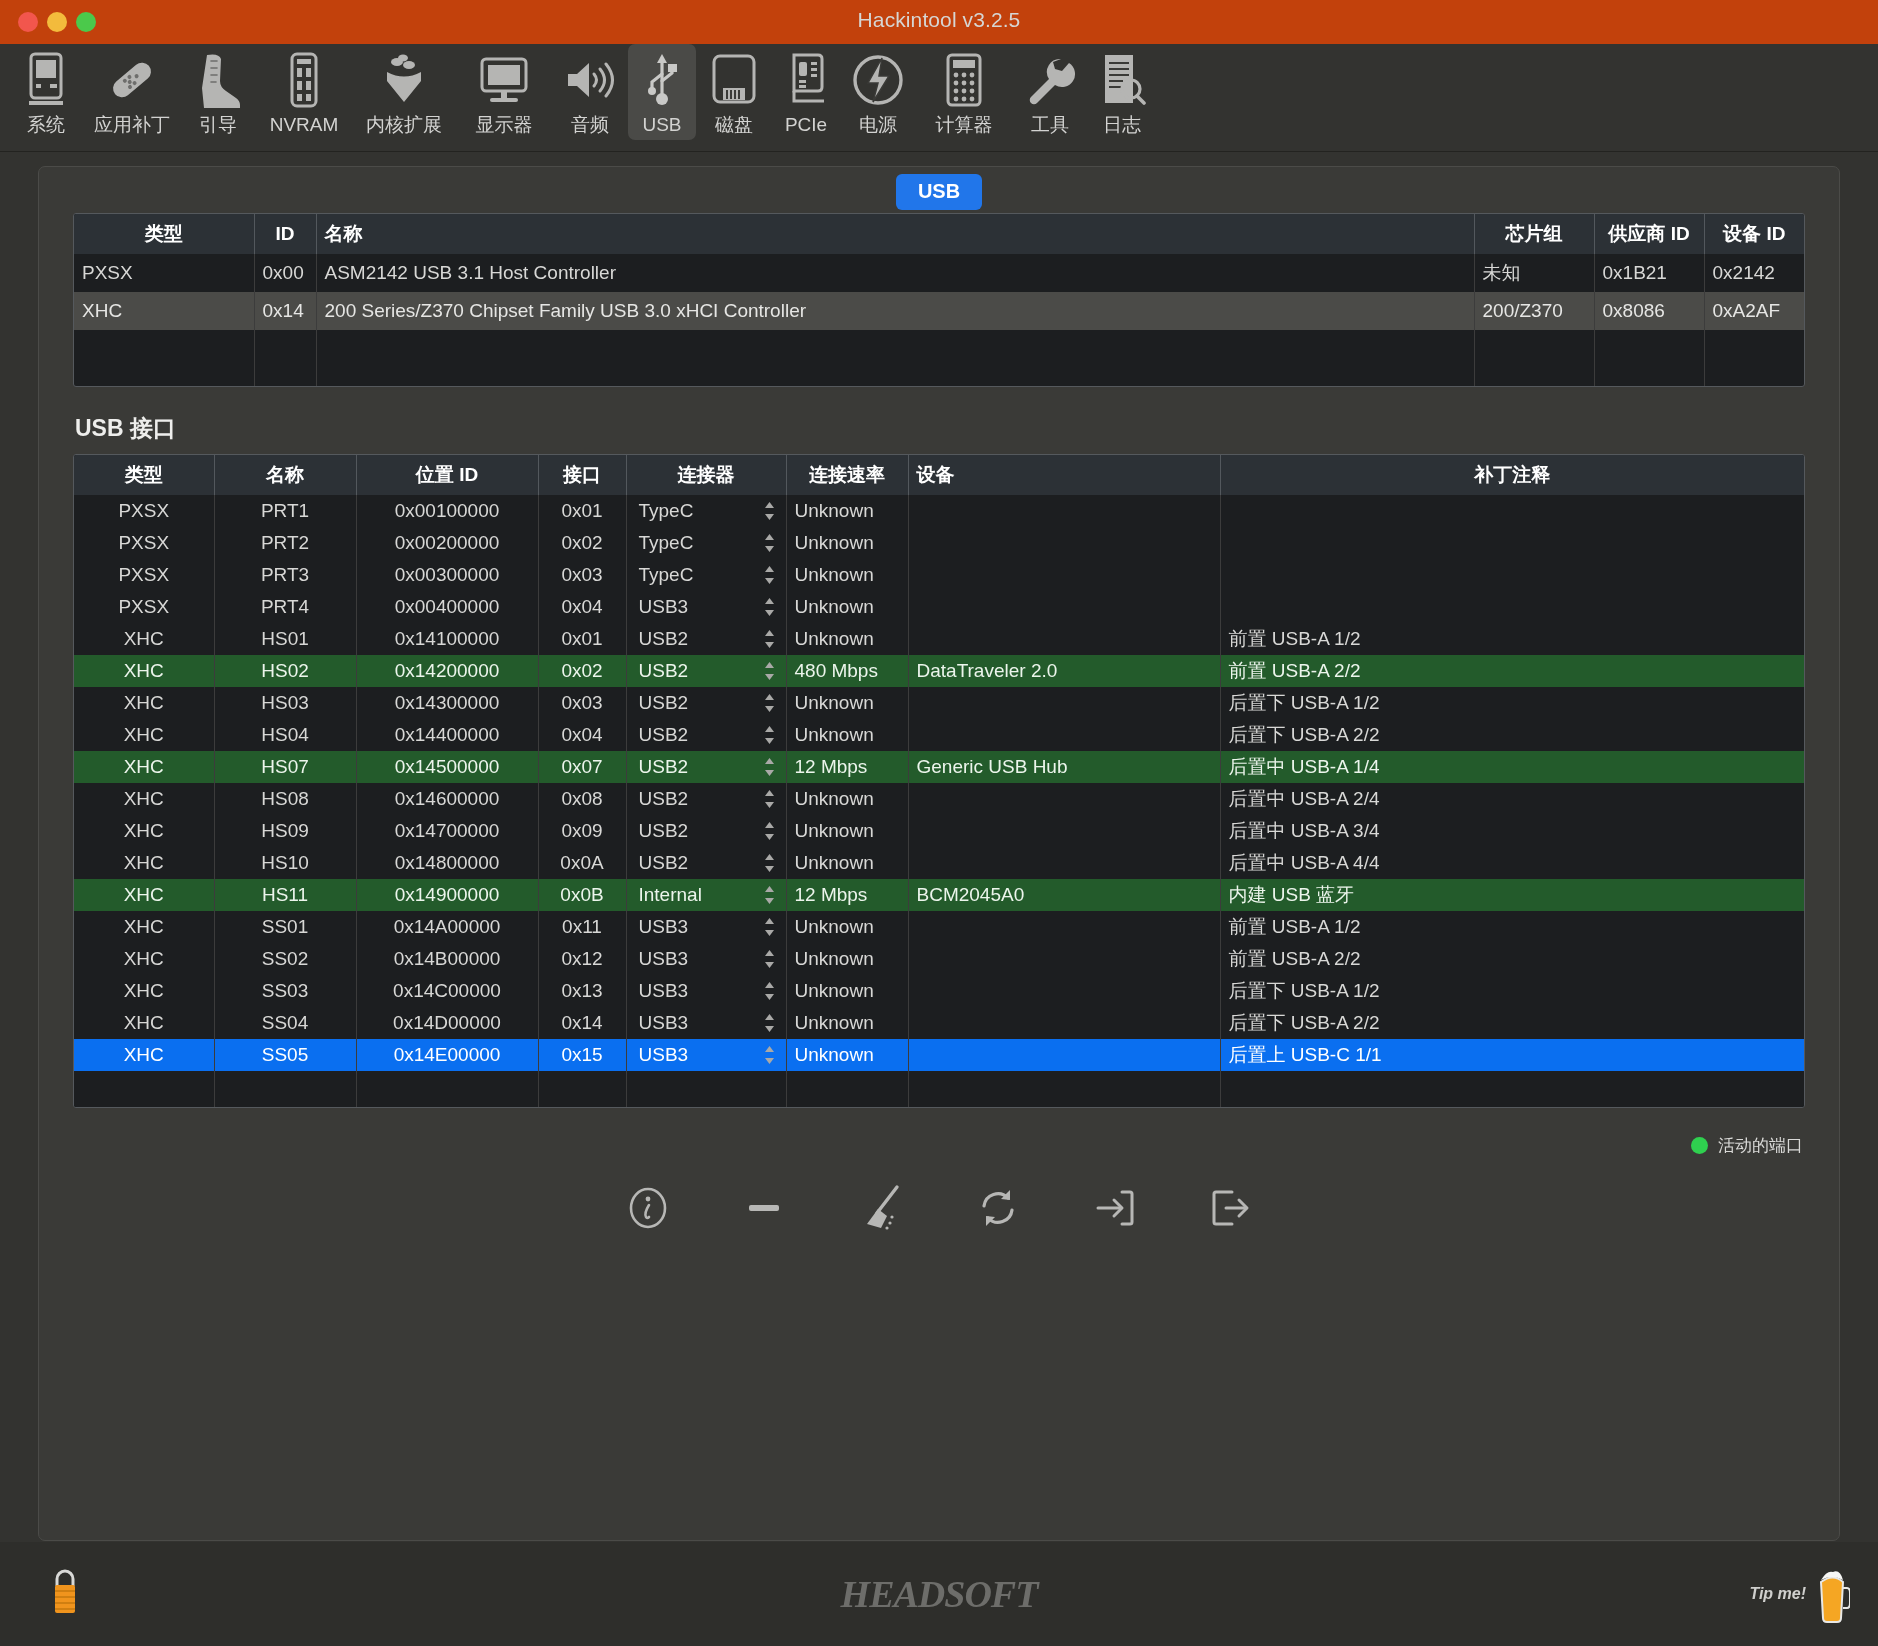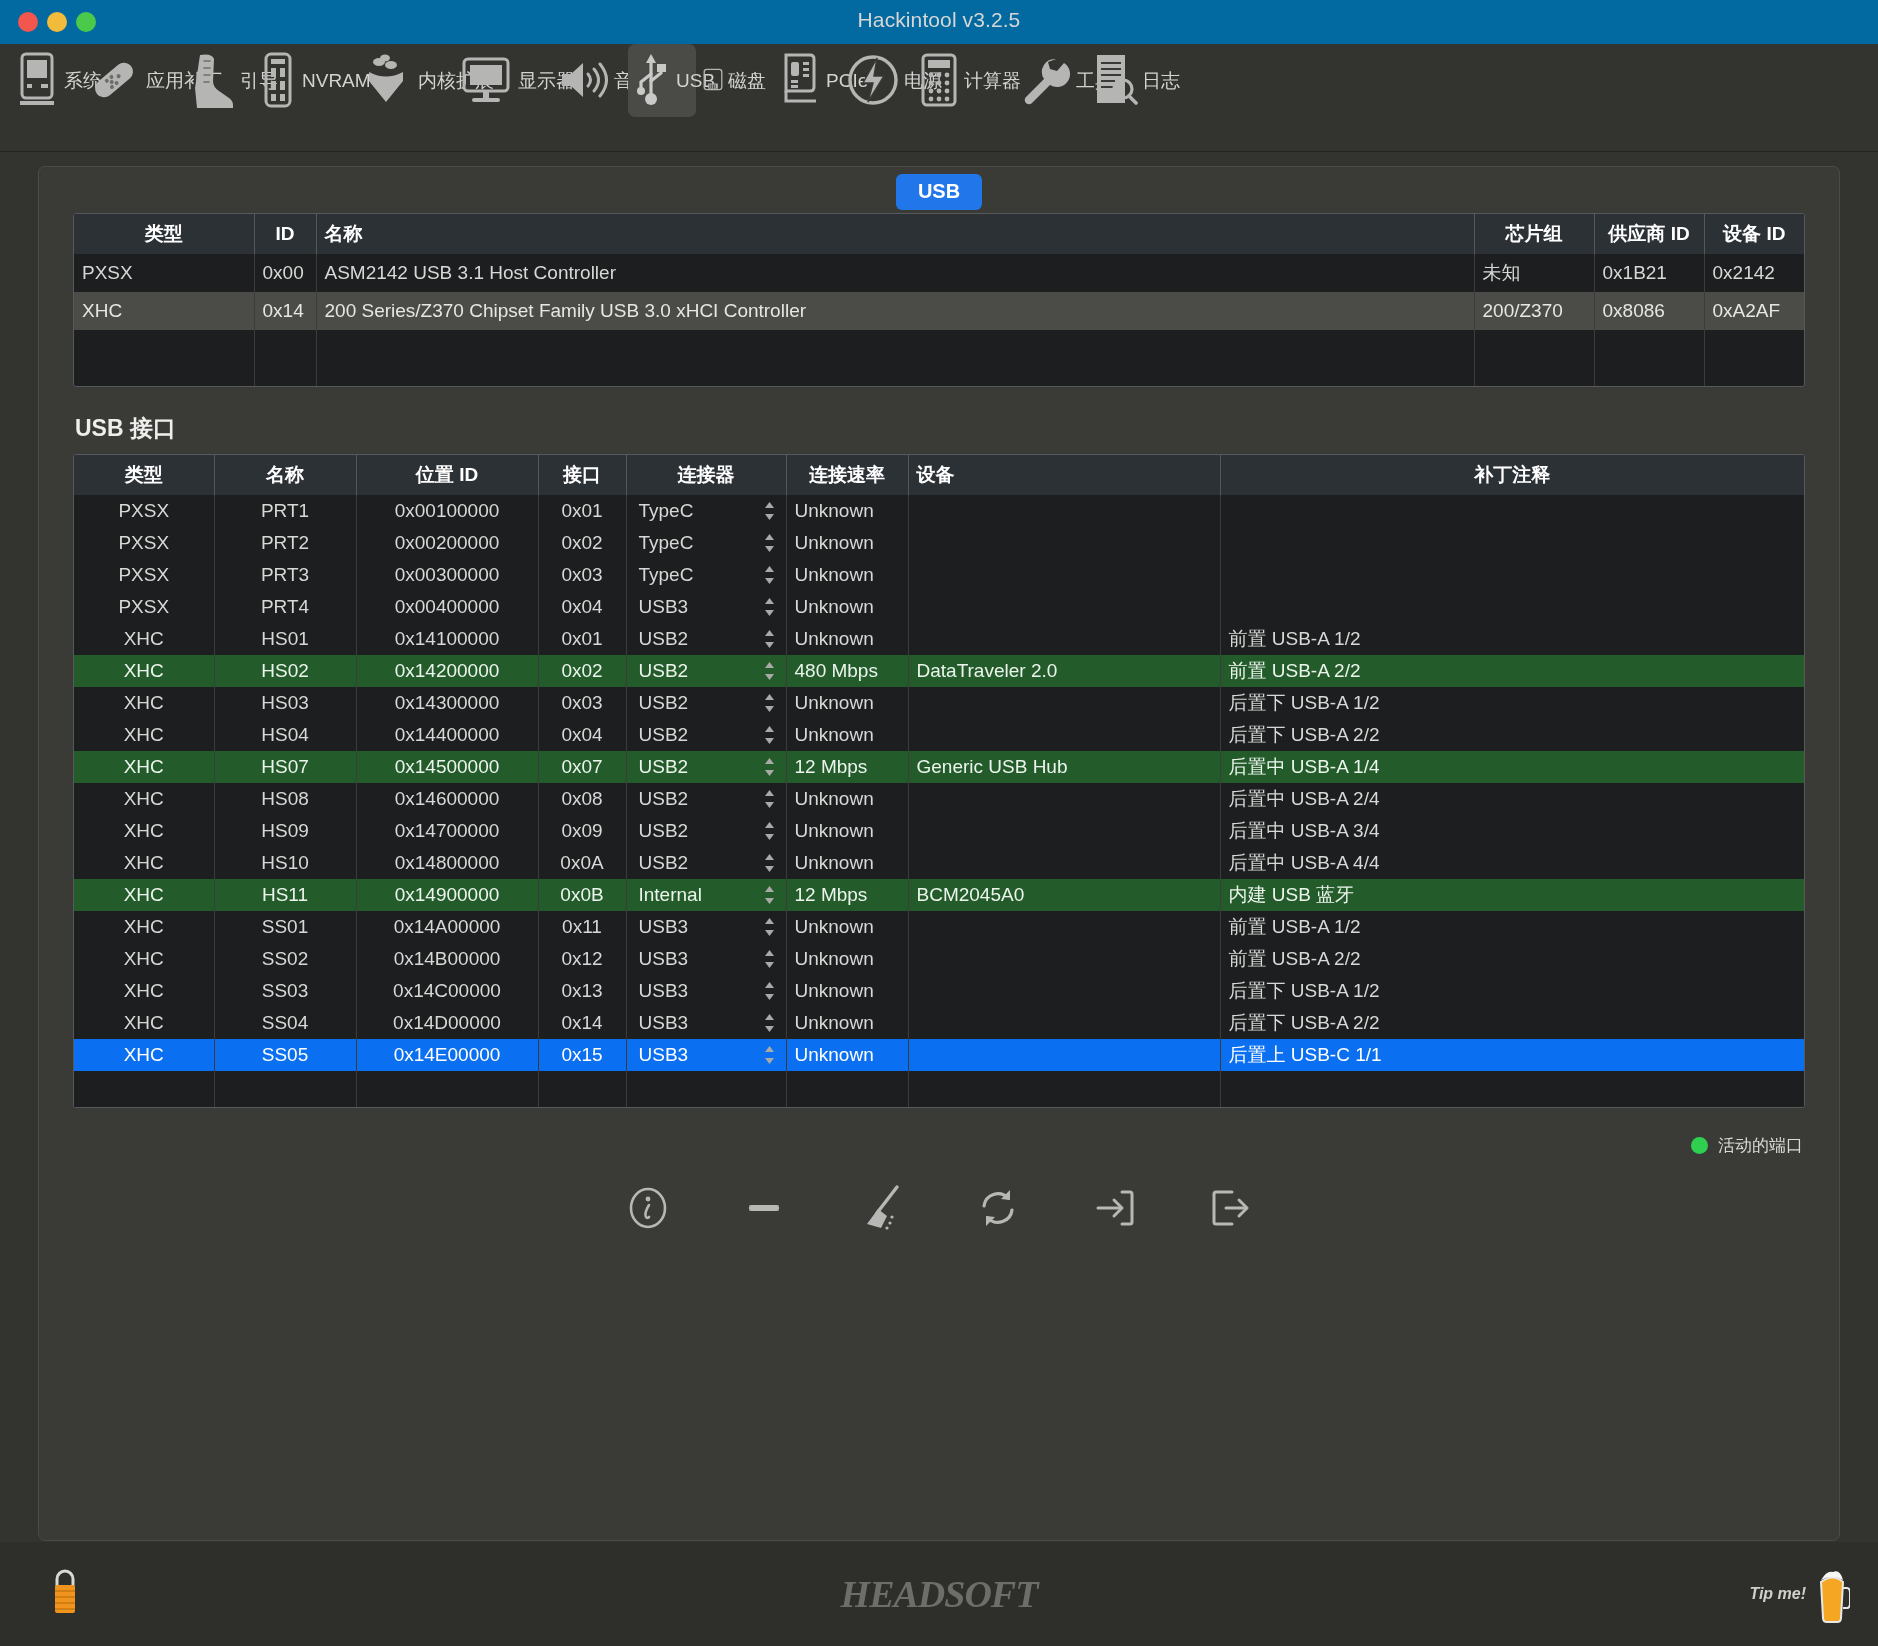--- a/index.html
+++ b/index.html
@@ -13,42 +13,42 @@
   .window {
     width: 1878px; height: 1646px;
     background: #333330;
     display: flex; flex-direction: column;
     position: relative;
   }
 
   
   .titlebar {
     height: 44px; position: relative; flex: 0 0 44px;
-    background: #0369a1;
+    background: #c2410c;
   }
   .traffic { position: absolute; left: 18px; top: 12px; display: flex; gap: 9px; }
   .dot { width: 20px; height: 20px; border-radius: 50%; display:block; }
   .dot.red    { background: #f2564d; }
   .dot.yellow { background: #f3bb3c; }
   .dot.green  { background: #4bc94b; }
   .title {
     position: absolute; left: 0; right: 0; top: 8px; text-align: center;
     color: #d6d6d4; font-size: 21px; letter-spacing: .1px;
   }
 
   
   .toolbar {
     flex: 0 0 108px;
     display: flex; align-items: flex-start; padding-left: 10px;
     background: #333330;
     border-bottom: 1px solid #232320;
   }
   .tb-item {
     width: 68px; padding: 5px 2px 6px; margin: 0 2px;
-    display: flex; flex-direction: row; align-items: center; gap: 4px;
+    display: flex; flex-direction: column; align-items: center; gap: 4px;
     border-radius: 7px; cursor: default;
   }
   .tb-item.wide { width: 96px; }
   .tb-item.selected { background: #4a4a47; }
   .tb-icon { height: 62px; display: flex; align-items: center; justify-content: center; }
   .tb-icon svg { display:block; }
   .tb-label { color: #d3d3d1; font-size: 19px; white-space: nowrap; line-height: 1; }
 
   
   .body-area { flex: 1 1 auto; padding: 14px 38px 0; position: relative; }

